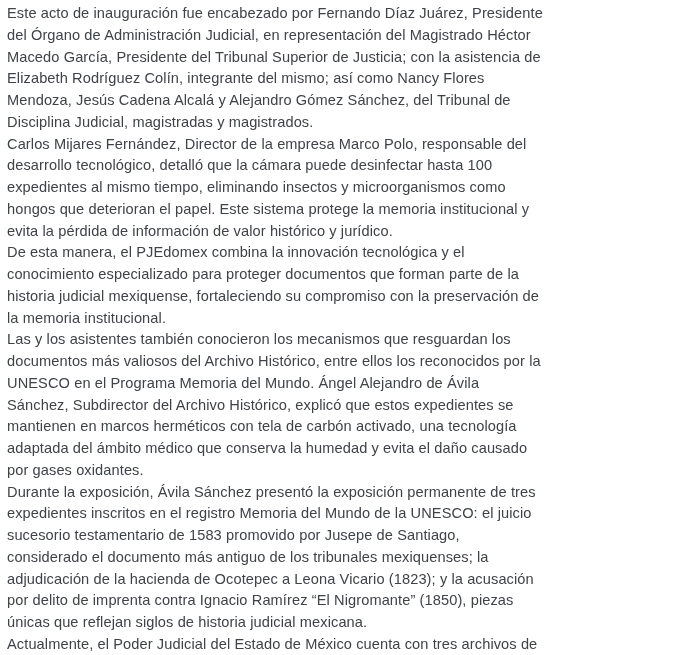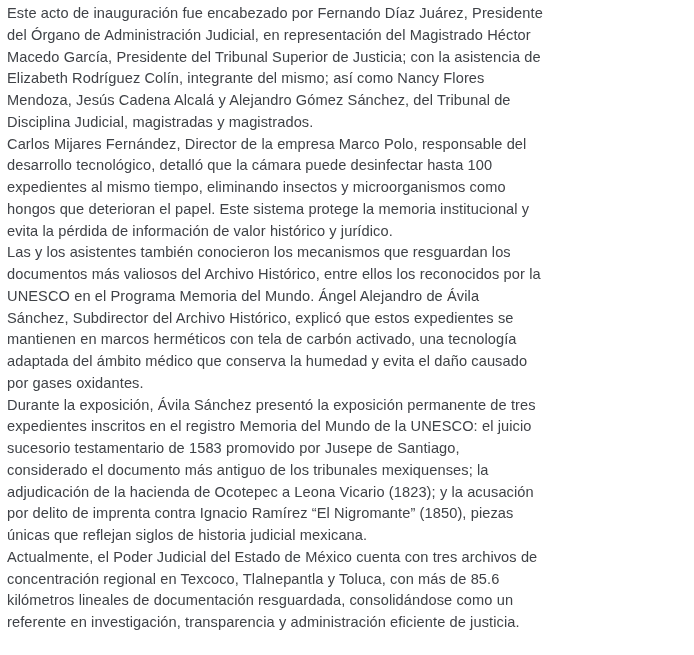--- a/index.html
+++ b/index.html
@@ -28,17 +28,18 @@
     padding: 0;
     text-align: left;
   }
 </style>
 </head>
 <body>
 
 <div class="article-body">
   <p>Este acto de inauguración fue encabezado por Fernando Díaz Juárez, Presidente del Órgano de Administración Judicial, en representación del Magistrado Héctor Macedo García, Presidente del Tribunal Superior de Justicia; con la asistencia de Elizabeth Rodríguez Colín, integrante del mismo; así como Nancy Flores Mendoza, Jesús Cadena Alcalá y Alejandro Gómez Sánchez, del Tribunal de Disciplina Judicial, magistradas y magistrados.</p>
   <p>Carlos Mijares Fernández, Director de la empresa Marco Polo, responsable del desarrollo tecnológico, detalló que la cámara puede desinfectar hasta 100 expedientes al mismo tiempo, eliminando insectos y microorganismos como hongos que deterioran el papel. Este sistema protege la memoria institucional y evita la pérdida de información de valor histórico y jurídico.</p>
+  <p>De esta manera, el PJEdomex combina la innovación tecnológica y el conocimiento especializado para proteger documentos que forman parte de la historia judicial mexiquense, fortaleciendo su compromiso con la preservación de la memoria institucional.</p>
   <p>Las y los asistentes también conocieron los mecanismos que resguardan los documentos más valiosos del Archivo Histórico, entre ellos los reconocidos por la UNESCO en el Programa Memoria del Mundo. Ángel Alejandro de Ávila Sánchez, Subdirector del Archivo Histórico, explicó que estos expedientes se mantienen en marcos herméticos con tela de carbón activado, una tecnología adaptada del ámbito médico que conserva la humedad y evita el daño causado por gases oxidantes.</p>
   <p>Durante la exposición, Ávila Sánchez presentó la exposición permanente de tres expedientes inscritos en el registro Memoria del Mundo de la UNESCO: el juicio sucesorio testamentario de 1583 promovido por Jusepe de Santiago, considerado el documento más antiguo de los tribunales mexiquenses; la adjudicación de la hacienda de Ocotepec a Leona Vicario (1823); y la acusación por delito de imprenta contra Ignacio Ramírez “El Nigromante” (1850), piezas únicas que reflejan siglos de historia judicial mexicana.</p>
   <p>Actualmente, el Poder Judicial del Estado de México cuenta con tres archivos de concentración regional en Texcoco, Tlalnepantla y Toluca, con más de 85.6 kilómetros lineales de documentación resguardada, consolidándose como un referente en investigación, transparencia y administración eficiente de justicia.</p>
 
 </div>
 
 </body></html>

